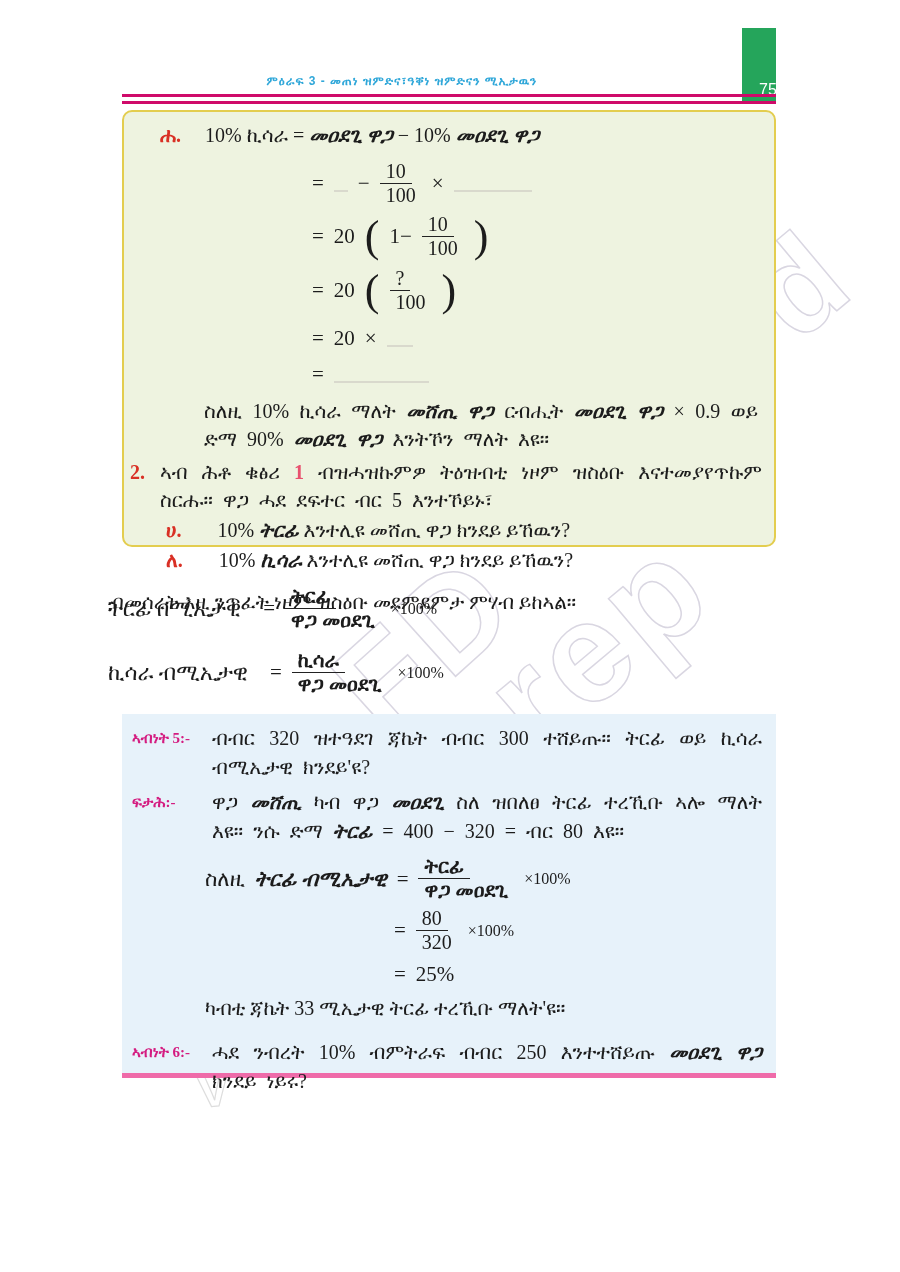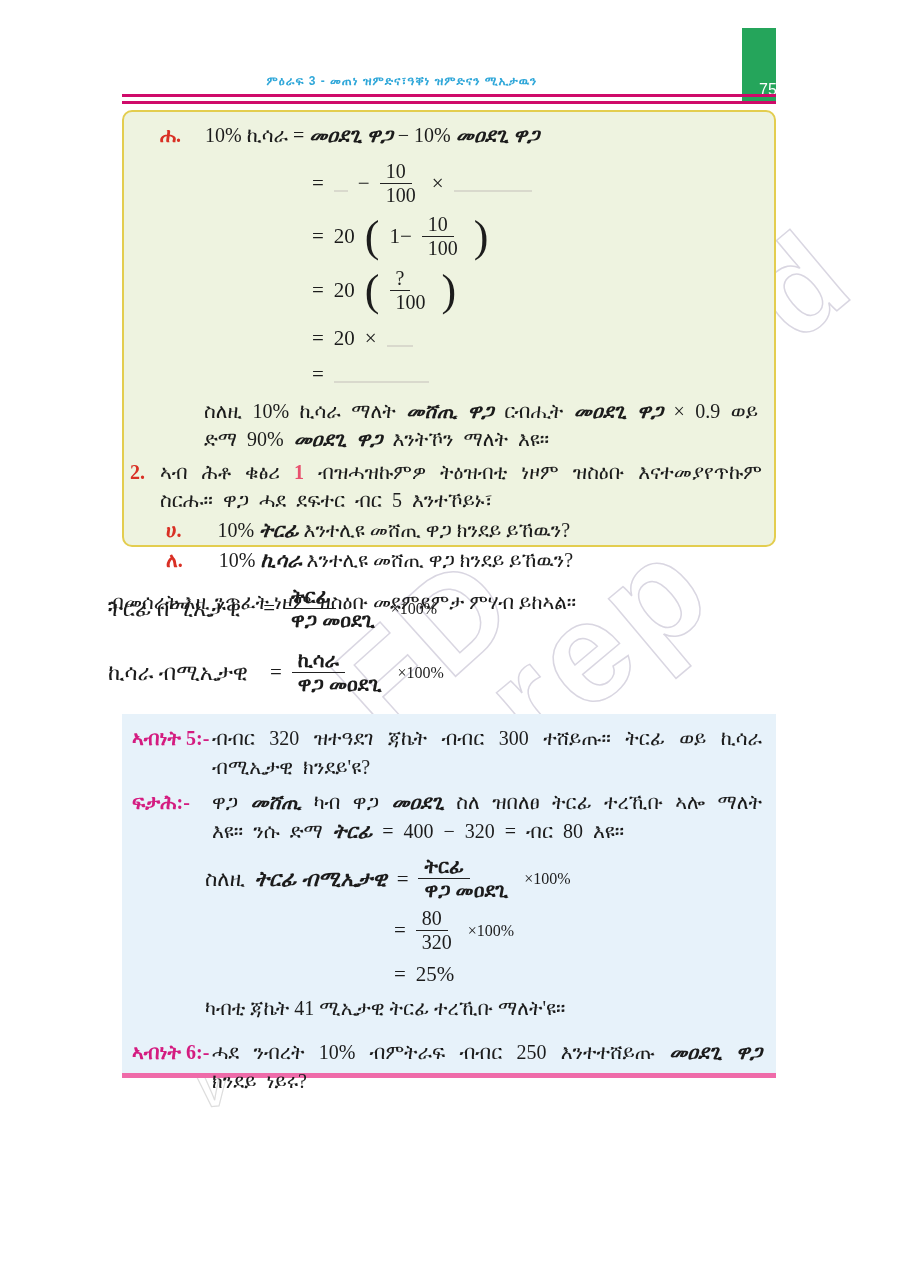--- a/index.html
+++ b/index.html
@@ -64,21 +64,21 @@
 
   
   .mid-para{position:absolute;left:108px;top:556px;width:670px;z-index:3;margin-top:32px;}
   .mid-f1{position:absolute;left:108px;top:586px;z-index:3;}
   .mid-f2{position:absolute;left:108px;top:650px;z-index:3;}
   .mid-label{font-weight:normal;font-size:22px;margin-right:12px;}
   .x100{font-size:16px;}
 
   
   .ex-row{display:flex;padding:0 14px 0 10px;}
-  .ex-row .lbl{flex:0 0 80px;font-size:20px;line-height:29px;}
+  .ex-row .lbl{flex:0 0 80px;font-size:15px;line-height:29px;}
   .ex-row .body{flex:1;line-height:29px;}
   .ex5{padding-top:10px;} .sol{margin-top:6px;} .ex6{margin-top:16px;}
   .box2 .eqA{margin:10px 0 0 83px;}
   .box2 .eqB{margin:7px 0 0 272px;}
   .box2 .eqC{margin:9px 0 0 272px;}
   .concl{margin:7px 16px 0 83px;}
 </style>
 </head>
 <body>
 
@@ -218,21 +218,21 @@
         <span class="den">320</span>
       </span>
       <span class="x100">×100%</span>
     </div>
 
     <div class="eq-row eqC">
       <span>=</span>
       <span>25%</span>
     </div>
 
-    <div class="concl eth">ካብቲ ጃኬት 41 ሚኢታዊ ትርፊ ተረኺቡ ማለት'ዩ።</div>
+    <div class="concl eth">ካብቲ ጃኬት 33 ሚኢታዊ ትርፊ ተረኺቡ ማለት'ዩ።</div>
 
     <div class="ex-row ex6 eth">
       <span class="lbl magenta">ኣብነት 6:-</span>
       <span class="body just"><span>ሓደ ንብረት 10% ብምትራፍ ብብር 250 እንተተሸይጡ </span><span class="bi">መዐደጊ ዋጋ</span><span> ክንደይ ነይሩ?</span></span>
     </div>
   </div>
 
 </div>
 
 </body></html>

